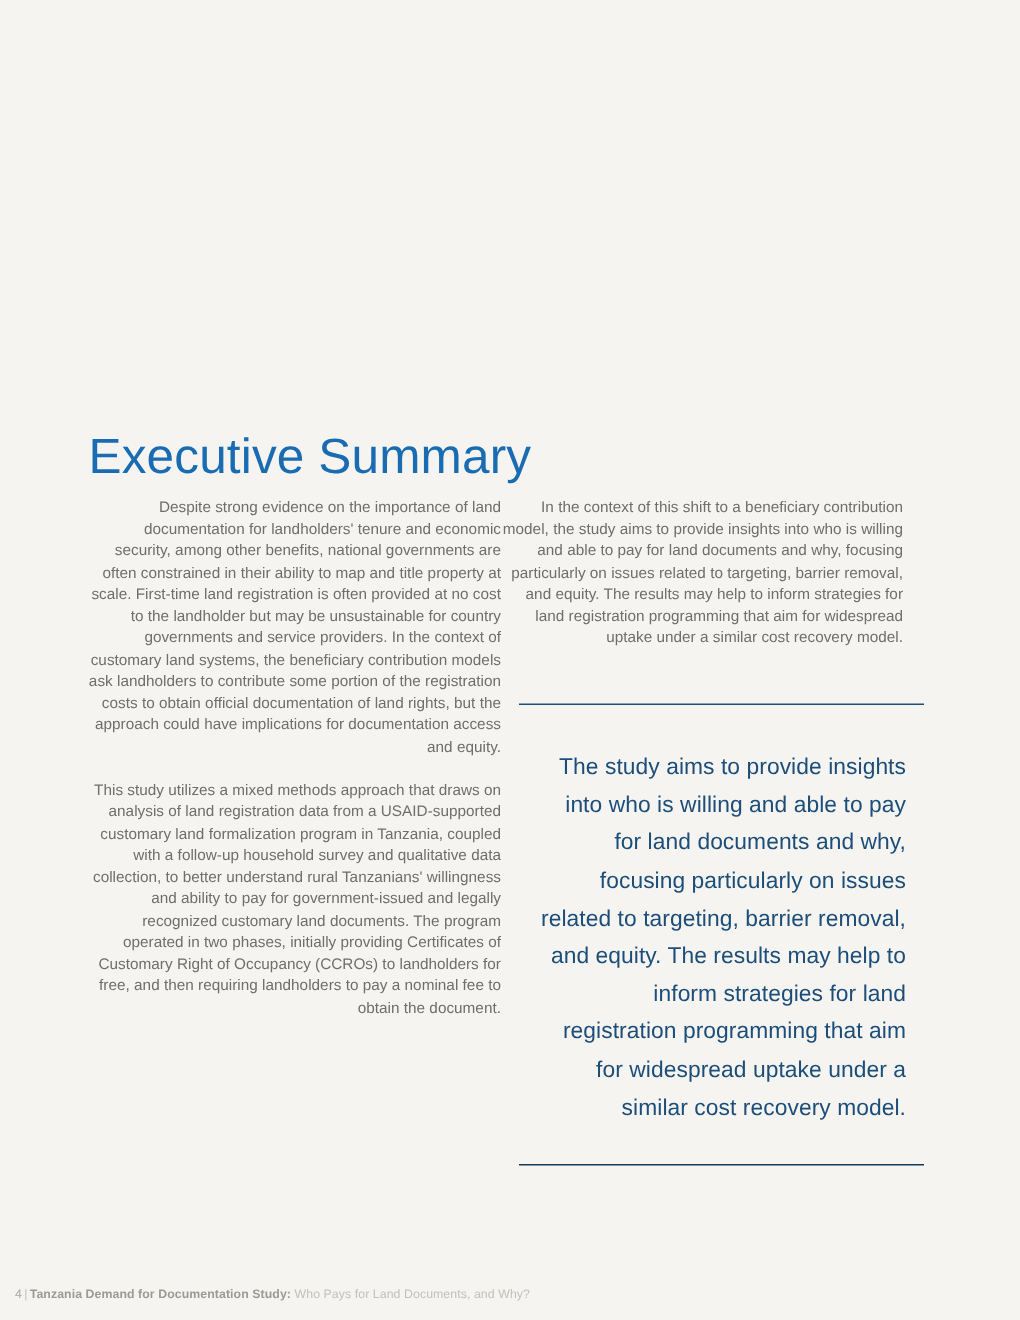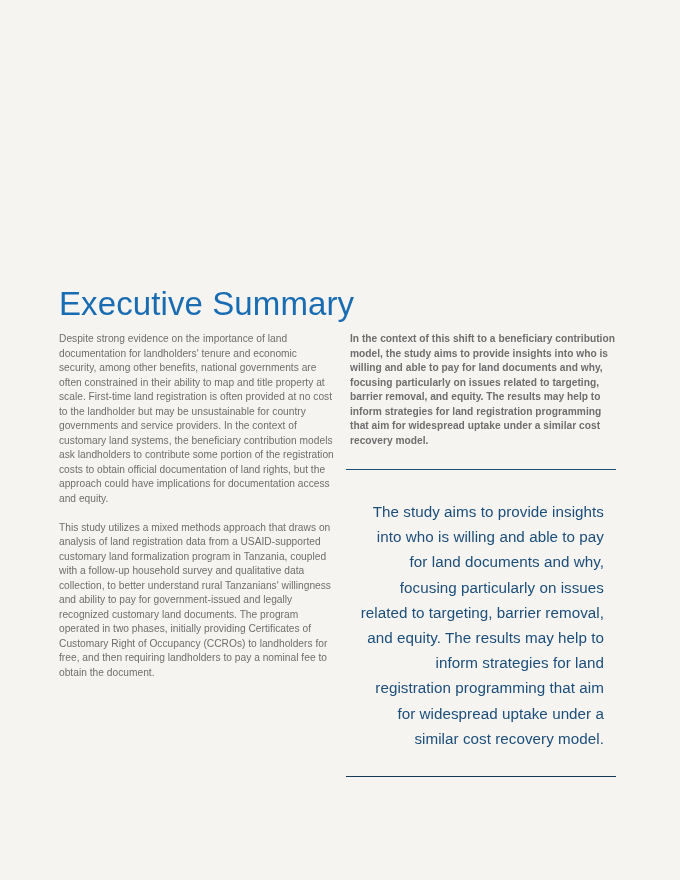--- a/index.html
+++ b/index.html
@@ -48,32 +48,31 @@
 
   .col-left {
     position: absolute;
     left: 0;
     top: 0;
     width: 275px;
   }
 
   .col-right {
     position: absolute;
-    left: 291px;
+    left: 273px;
     top: 0;
     width: 270px;
-    font-weight: bold;
   }
 
   .body-par {
     margin: 0 0 14px 0;
     font-size: 10.2px;
     line-height: 14.55px;
     color: #6e6e6e;
-    text-align: left;
+    text-align: right;
     letter-spacing: 0.02px;
   }
   .body-par:last-child { margin-bottom: 0; }
 
   
   .pullquote {
     position: absolute;
     left: 346px;
     top: 469px;
     width: 270px;
@@ -140,14 +139,17 @@
     </div>
 
   </div>
 
   <div class="pullquote">
     <hr class="pq-rule">
     <p class="pq-text">The study aims to provide insights into who is willing and able to pay for land documents and why, focusing particularly on issues related to targeting, barrier removal, and equity. The results may help to inform strategies for land registration programming that aim for widespread uptake under a similar cost recovery model.</p>
     <hr class="pq-rule pq-rule-bottom">
   </div>
 
+  <div class="footer">
+    <span class="f-num">4</span><span class="f-sep">|</span><span class="f-title">Tanzania Demand for Documentation Study:</span> <span class="f-sub">Who Pays for Land Documents, and Why?</span>
+  </div>
 
 </div>
 
 </body></html>

